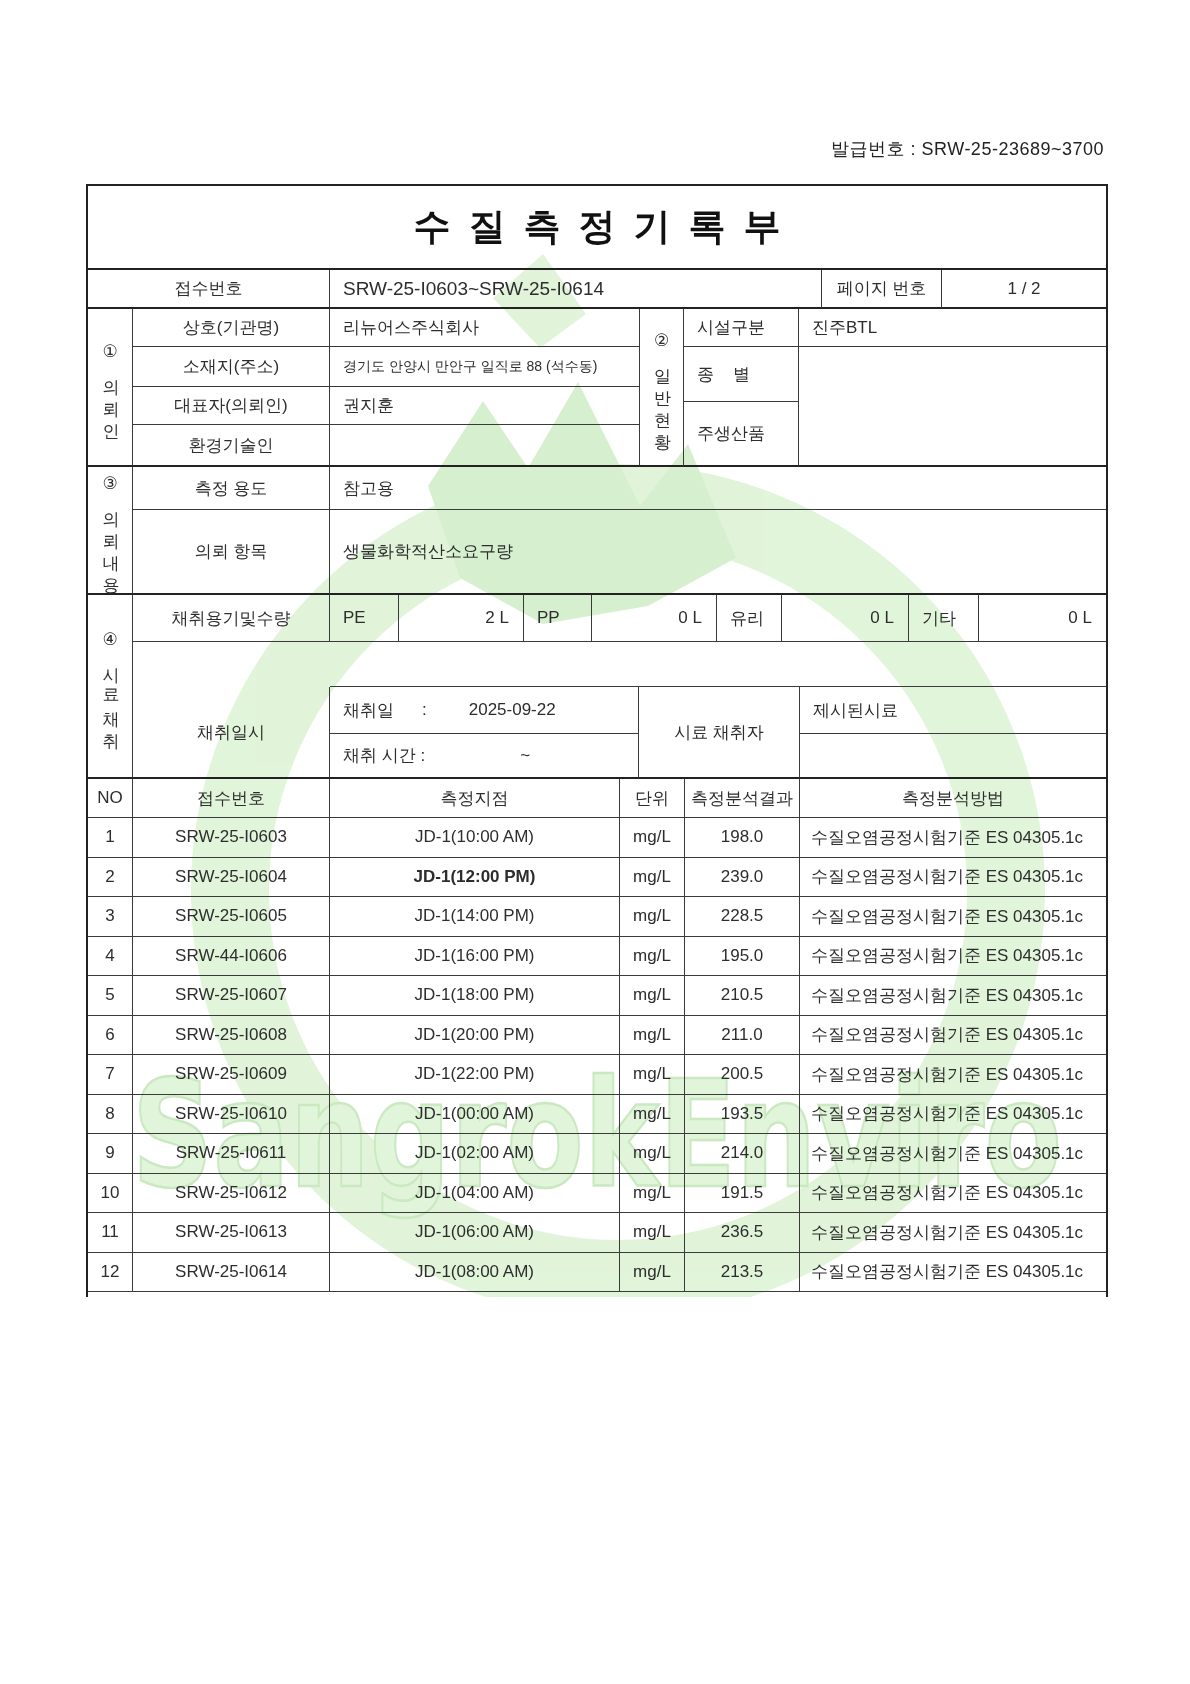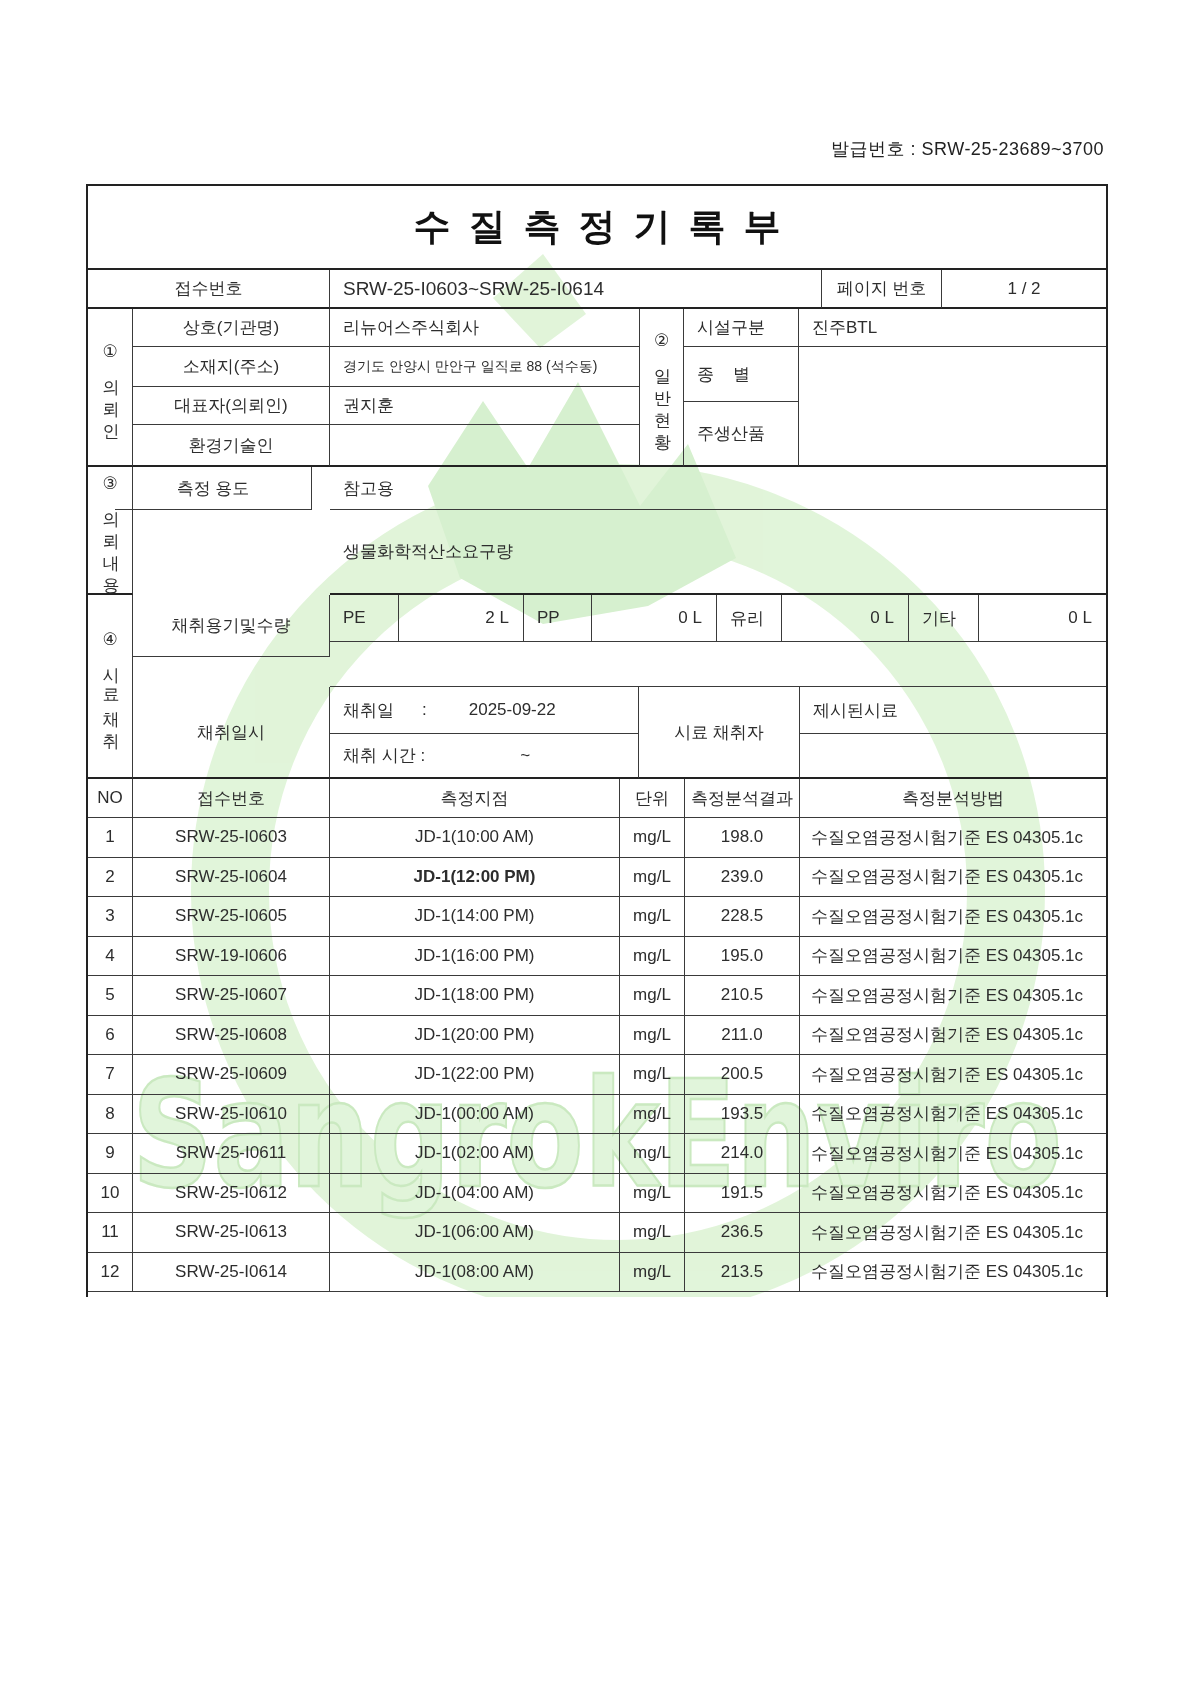--- a/index.html
+++ b/index.html
@@ -82,31 +82,32 @@
     <div class="c cl pre" style="left:596px;top:161px;width:115px;height:55px;">종    별</div>
     <div class="c cl b2" style="left:596px;top:216px;width:115px;height:65px;">주생산품</div>
     <div class="c nr cl b2" style="left:711px;top:161px;width:307px;height:120px;"></div>
 
     <div class="c b2" style="left:0;top:281px;width:45px;height:128px;">
       <div class="vert">
         <span>③</span>
         <span class="vname">의뢰내용</span>
       </div>
     </div>
-    <div class="c cc" style="left:27px;top:281px;width:197px;height:43px;">측정 용도</div>
+    <div class="c cc" style="left:45px;top:281px;width:197px;height:43px;">측정 용도</div>
     <div class="c nr cl" style="left:242px;top:281px;width:776px;height:43px;">참고용</div>
+    <div class="c cc b2" style="left:45px;top:324px;width:197px;height:85px;">의뢰 항목</div>
     <div class="c nr cl b2" style="left:242px;top:324px;width:776px;height:85px;">생물화학적산소요구량</div>
 
     <div class="c b2" style="left:0;top:409px;width:45px;height:184px;">
       <div class="vert">
         <span>④</span>
         <span class="vname">시료채취</span>
       </div>
     </div>
-    <div class="c cc" style="left:45px;top:409px;width:197px;height:62px;">채취용기및수량</div>
+    <div class="c cc" style="left:45px;top:409px;width:197px;height:47px;">채취용기및수량</div>
     <div class="c cl" style="left:242px;top:409px;width:69px;height:47px;">PE</div>
     <div class="c cr" style="left:311px;top:409px;width:125px;height:47px;">2 L</div>
     <div class="c cl" style="left:436px;top:409px;width:68px;height:47px;">PP</div>
     <div class="c cr" style="left:504px;top:409px;width:125px;height:47px;">0 L</div>
     <div class="c cl" style="left:629px;top:409px;width:65px;height:47px;">유리</div>
     <div class="c cr" style="left:694px;top:409px;width:127px;height:47px;">0 L</div>
     <div class="c cl" style="left:821px;top:409px;width:70px;height:47px;">기타</div>
     <div class="c nr cr" style="left:891px;top:409px;width:127px;height:47px;">0 L</div>
 
     <div class="c nr cl" style="left:242px;top:456px;width:776px;height:45px;"></div>
@@ -152,21 +153,21 @@
         <div class="trow">
           <div class="td" style="width: 45px; justify-content: center; text-align: center;">3</div>
           <div class="td" style="width: 197px; justify-content: center; text-align: center;">SRW-25-I0605</div>
           <div class="td" style="width: 290px; justify-content: center; text-align: center;">JD-1(14:00 PM)</div>
           <div class="td" style="width: 65px; justify-content: center; text-align: center;">mg/L</div>
           <div class="td" style="width: 115px; justify-content: center; text-align: center;">228.5</div>
           <div class="td last" style="width: 306px; padding-left: 11px;">수질오염공정시험기준 ES 04305.1c</div>
         </div>
         <div class="trow">
           <div class="td" style="width: 45px; justify-content: center; text-align: center;">4</div>
-          <div class="td" style="width: 197px; justify-content: center; text-align: center;">SRW-19-I0606</div>
+          <div class="td" style="width: 197px; justify-content: center; text-align: center;">SRW-44-I0606</div>
           <div class="td" style="width: 290px; justify-content: center; text-align: center;">JD-1(16:00 PM)</div>
           <div class="td" style="width: 65px; justify-content: center; text-align: center;">mg/L</div>
           <div class="td" style="width: 115px; justify-content: center; text-align: center;">195.0</div>
           <div class="td last" style="width: 306px; padding-left: 11px;">수질오염공정시험기준 ES 04305.1c</div>
         </div>
         <div class="trow">
           <div class="td" style="width: 45px; justify-content: center; text-align: center;">5</div>
           <div class="td" style="width: 197px; justify-content: center; text-align: center;">SRW-25-I0607</div>
           <div class="td" style="width: 290px; justify-content: center; text-align: center;">JD-1(18:00 PM)</div>
           <div class="td" style="width: 65px; justify-content: center; text-align: center;">mg/L</div>

